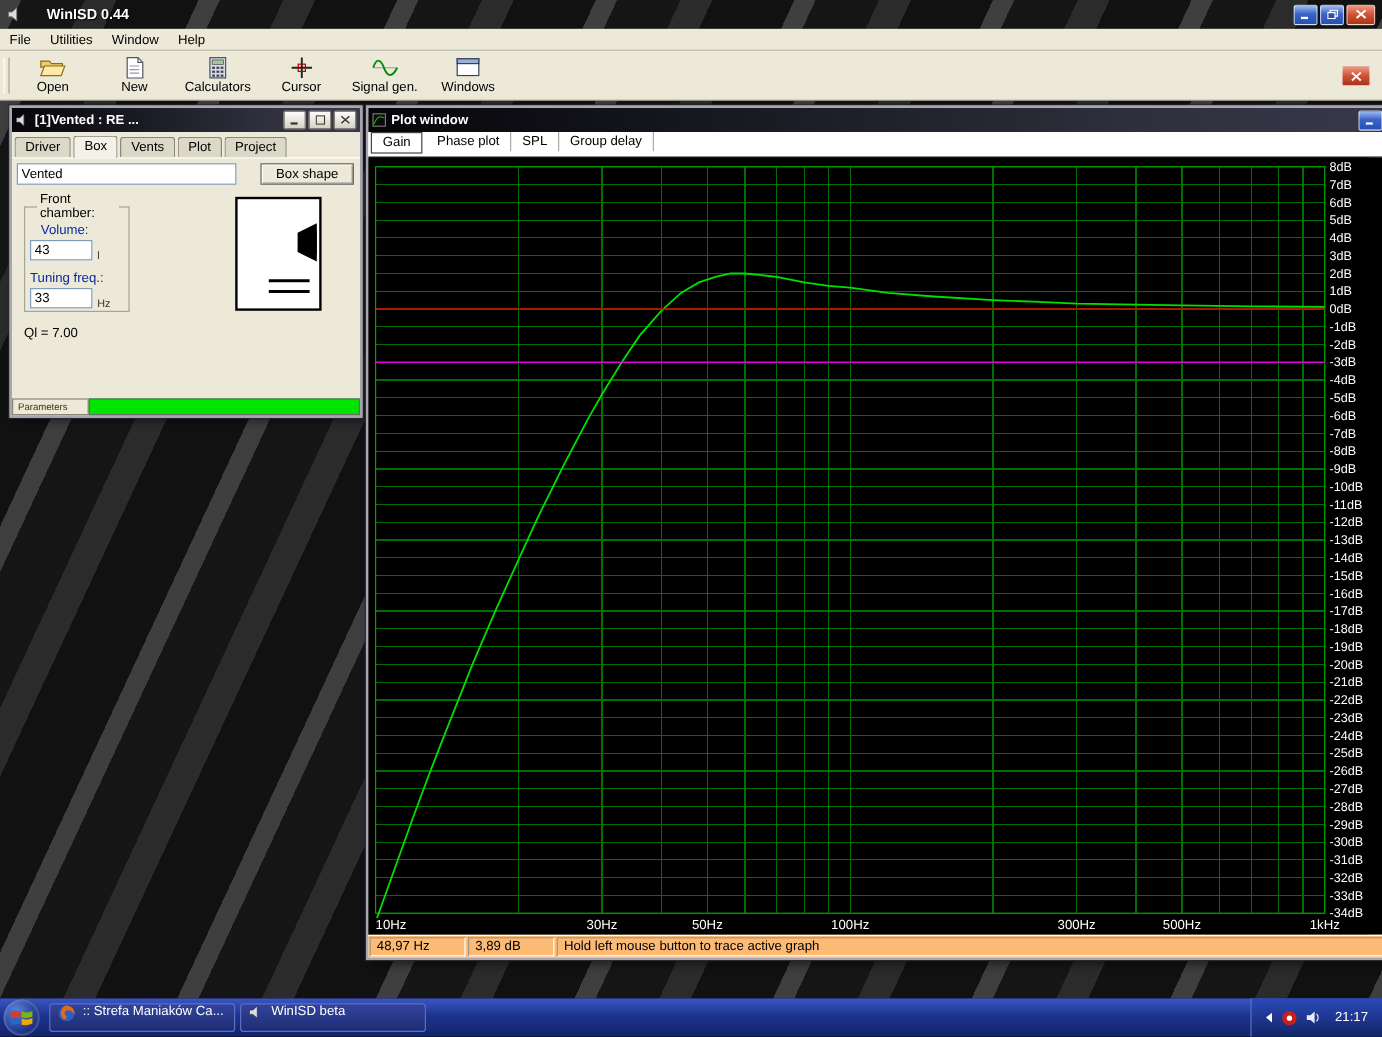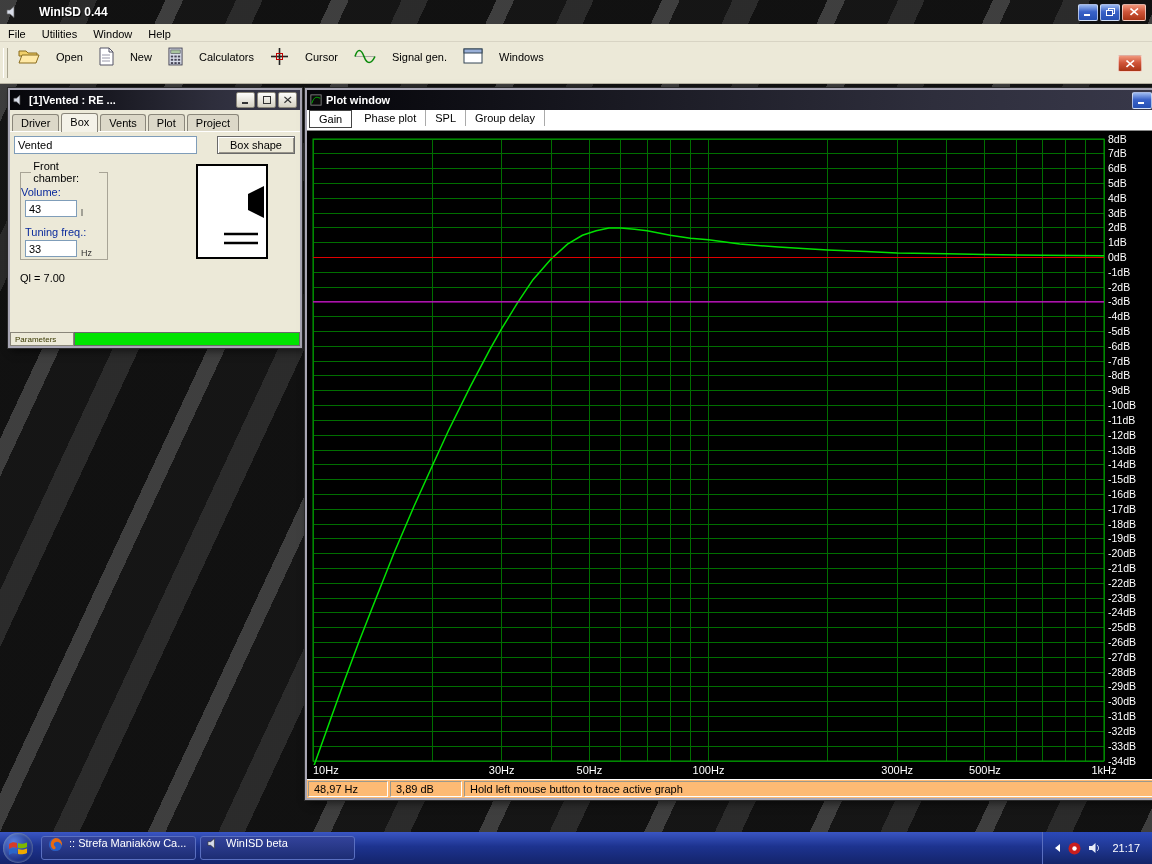--- a/index.html
+++ b/index.html
@@ -23,22 +23,22 @@
           display:inline-flex;align-items:center;justify-content:center;}
   .xp-btn.close{background:linear-gradient(#f0977c,#d1563a 45%,#a93415);width:22px;}
   #menubar{position:absolute;left:0;top:24px;width:1152px;height:18px;background:#ece9d8;
            border-bottom:1px solid #d8d4c4;display:flex;align-items:flex-end;box-sizing:border-box;}
   .menu-item{padding:1px 8px;cursor:default;}
   #toolbar{position:absolute;left:0;top:42px;width:1152px;height:42px;background:#ece9d8;
            border-bottom:1px solid #b8b4a4;box-sizing:border-box;}
   #toolbar-grip{position:absolute;left:3px;top:6px;width:3px;height:30px;
                 border-left:1px solid #fff;border-right:1px solid #a8a490;}
   #toolbar-items{display:flex;align-items:flex-start;padding:2px 0 0 12px;}
-  .tool-btn{min-width:52px;padding:1px 5px;display:flex;flex-direction:row;align-items:center;
-            border:1px solid transparent;margin-right:4px;gap:16px;}
+  .tool-btn{min-width:52px;padding:1px 5px;display:flex;flex-direction:column;align-items:center;
+            border:1px solid transparent;margin-right:4px;}
   .tool-icon{height:20px;display:flex;align-items:center;}
   .tool-label{font-size:11px;margin-top:1px;}
   #toolbar-close{position:absolute;right:10px;top:13px;}
 
   
   #mdi{position:absolute;left:0;top:84px;width:1152px;height:748px;}
 
   .child-window{position:absolute;background:#ece9d8;border:2px solid #a8a6b4;
                 box-shadow:0 0 0 1px #2a2a2a,3px 3px 8px rgba(0,0,0,.55);
                 display:flex;flex-direction:column;box-sizing:border-box;}
@@ -250,21 +250,21 @@
         <span class="tab">Vents</span>
         <span class="tab">Plot</span>
         <span class="tab">Project</span>
       </div>
     <div id="vented-body">
       <input class="field" style="left: 4px; top: 4px; width: 183px; height: 18px;" value="Vented">
       <button class="classic-btn" style="right:5px;top:4px;width:78px;height:18px;">Box shape</button>
 
       <fieldset id="front-chamber">
         <legend>Front chamber:</legend>
-        <span class="blue-label" style="left:0;top:2px;">Volume:</span>
+        <span class="blue-label" style="left:13px;top:2px;">Volume:</span>
         <input class="field" style="left: 4px; top: 16px; width: 52px; height: 17px;" value="43">
         <span class="unit" style="left:60px;top:24px;">l</span>
         <span class="blue-label" style="left:4px;top:42px;">Tuning freq.:</span>
         <input class="field" style="left: 4px; top: 56px; width: 52px; height: 17px;" value="33">
         <span class="unit" style="left:60px;top:64px;">Hz</span>
       </fieldset>
 
       <div id="box-preview">
         <svg width="68" height="91" viewBox="0 0 68 91">
           <path d="M66 20 L50 28 V44 L66 52 Z" fill="#000"></path>

